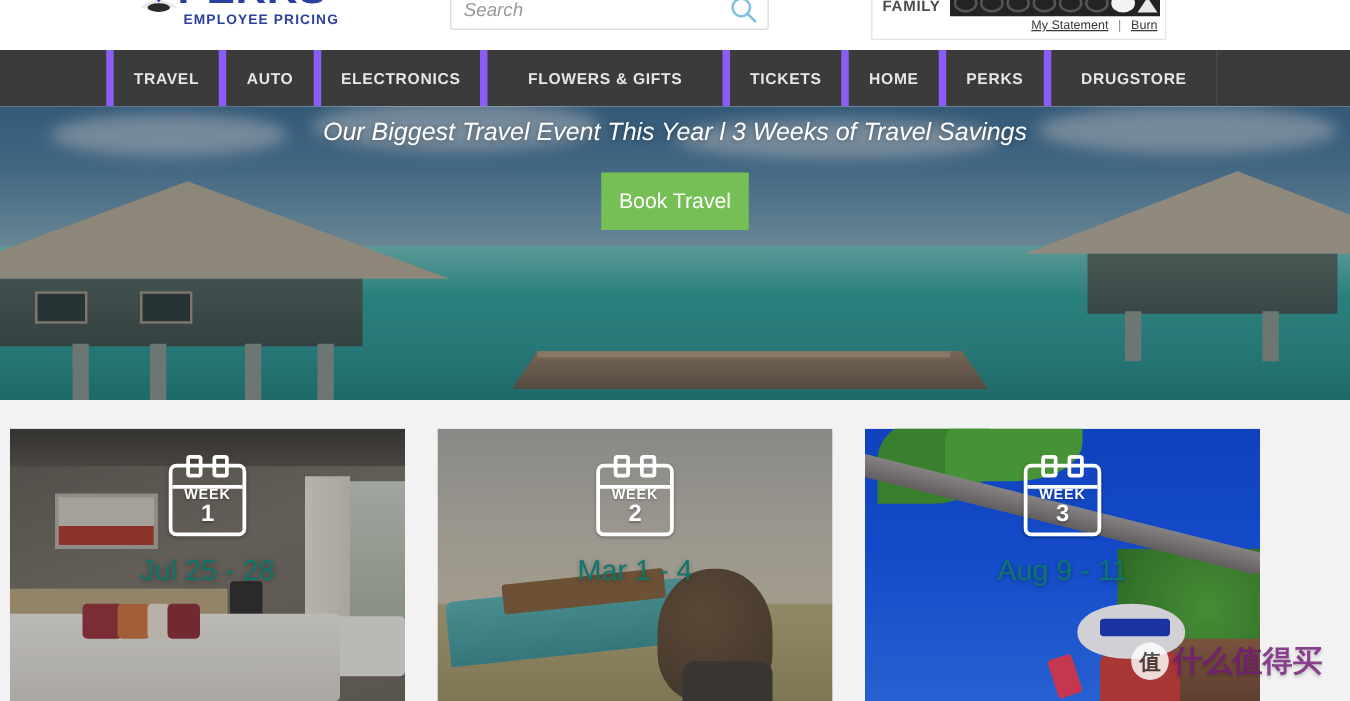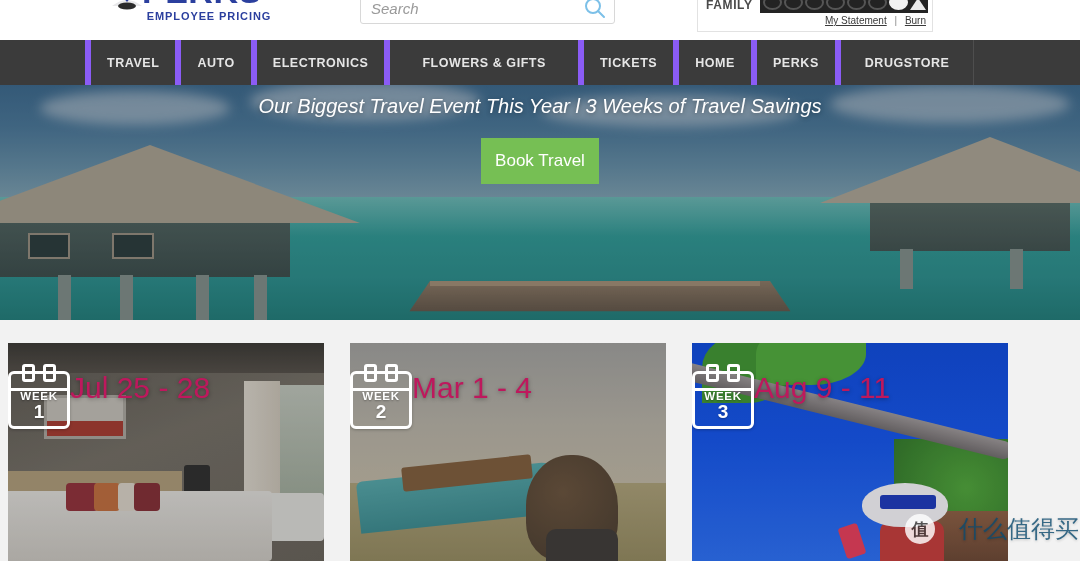--- a/index.html
+++ b/index.html
@@ -279,21 +279,21 @@
   .bc-phone { position:absolute; left:150px; top:182px; width:20px; height:32px;
              background: #e23a4a; border-radius: 3px; transform: rotate(-18deg); }
   .bc-bush { position:absolute; right:-6px; top:96px; width:120px; height:122px;
              background: radial-gradient(circle at 60% 40%, #4e9e2a, #2d6b17); }
   .bc-deck { position:absolute; right:0px; top:168px; width:96px; height:50px;
              background: linear-gradient(180deg,#8a5a33,#6a4324); }
 
   
   .cal-wrap {
     position: absolute; left: 0; top: 28px; width: 316px;
-    display: flex; flex-direction: row; align-items: flex-start;
+    display: flex; flex-direction: column; align-items: center;
   }
   .cal {
     position: relative; width: 62px; height: 58px;
     border: 3px solid #ffffff; border-radius: 6px;
     display: flex; flex-direction: column; align-items: center;
     justify-content: center;
     box-shadow: 0 1px 3px rgba(0,0,0,0.25);
   }
   .cal::before, .cal::after {
     content: ""; position: absolute; top: -10px;
@@ -310,39 +310,40 @@
   .cal-week {
     font-size: 11.5px; font-weight: bold; color: #ffffff;
     letter-spacing: 0.7px; margin-top: 12px;
     text-shadow: 0 1px 2px rgba(0,0,0,0.3);
   }
   .cal-num {
     font-size: 19px; font-weight: bold; color: #ffffff; line-height: 20px;
     text-shadow: 0 1px 2px rgba(0,0,0,0.3);
   }
   .card-dates {
-    font-size: 30px; color: #be185d; font-weight: normal;
+    margin-top: 14px;
+    font-size: 23px; color: #0f766e; font-weight: normal;
     text-shadow: 0 1px 4px rgba(0,0,0,0.35);
   }
 
   
   .watermark {
     position: absolute; left: 905px; top: 513px;
     display: flex; align-items: center;
     opacity: 0.82; pointer-events: none;
   }
   .wm-badge {
     width: 30px; height: 30px; border-radius: 50%;
     background: #ffffff; color: #3a3a3a;
     display: flex; align-items: center; justify-content: center;
     font-size: 17px; font-weight: bold;
     font-family: "DejaVu Sans", sans-serif;
   }
   .wm-text {
-    margin-left: 24px; color: #0c4a6e; font-size: 24px; font-weight: normal;
+    margin-left: 3px; color: #701a75; font-size: 24px; font-weight: bold;
     font-family: "DejaVu Sans", sans-serif;
     text-shadow: 0 1px 3px rgba(0,0,0,0.25);
   }
 </style>
 </head>
 <body>
 
 <div class="page">
 
   <div class="header">

